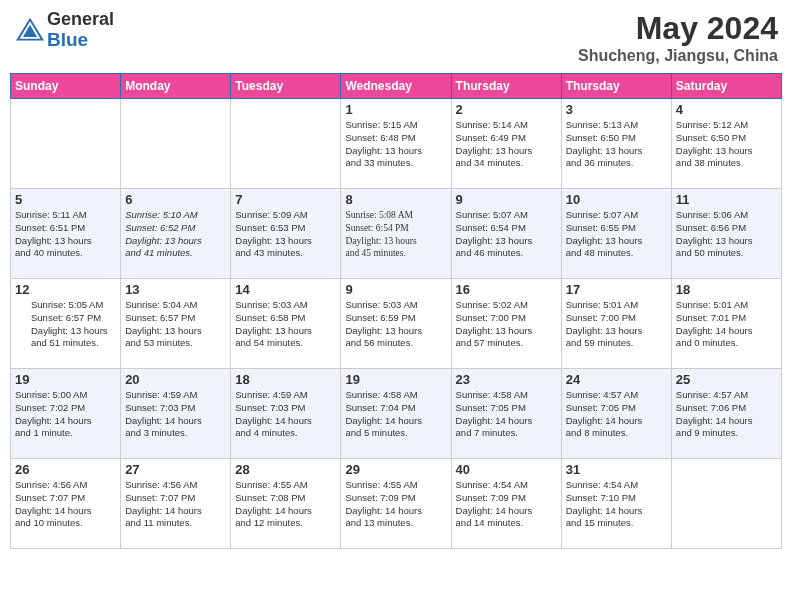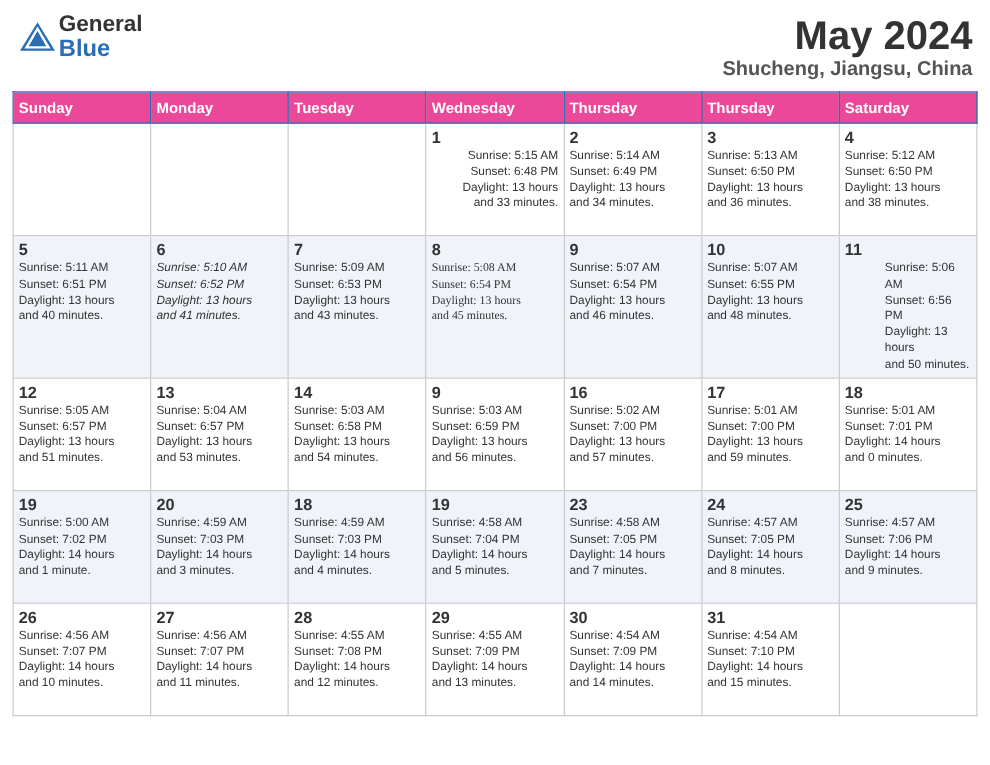--- a/index.html
+++ b/index.html
@@ -133,21 +133,21 @@
       <th>Saturday</th>
     </tr>
   </thead>
   <tbody id="calendar-body">
   <tr class="week-row">
         <td class="empty"></td>
         <td class="empty"></td>
         <td class="empty"></td>
         <td>
           <span class="day-num">1</span>
-          <div class="day-info" style="white-space: pre-line; text-align: right;">Sunrise: 5:15 AM
+          <div class="day-info" style="white-space: pre-line;">Sunrise: 5:15 AM
 Sunset: 6:48 PM
 Daylight: 13 hours
 and 33 minutes.</div>
         </td>
         <td>
           <span class="day-num">2</span>
           <div class="day-info" style="white-space: pre-line;">Sunrise: 5:14 AM
 Sunset: 6:49 PM
 Daylight: 13 hours
 and 34 minutes.</div>
@@ -205,30 +205,30 @@
         </td>
         <td>
           <span class="day-num">10</span>
           <div class="day-info" style="white-space: pre-line;">Sunrise: 5:07 AM
 Sunset: 6:55 PM
 Daylight: 13 hours
 and 48 minutes.</div>
         </td>
         <td>
           <span class="day-num">11</span>
-          <div class="day-info" style="white-space: pre-line; margin-left: 32px;">Sunrise: 5:06 AM
+          <div class="day-info" style="white-space: pre-line;">Sunrise: 5:06 AM
 Sunset: 6:56 PM
 Daylight: 13 hours
 and 50 minutes.</div>
         </td>
       </tr>
       <tr class="week-row">
         <td>
           <span class="day-num">12</span>
-          <div class="day-info" style="white-space: pre-line;">Sunrise: 5:05 AM
+          <div class="day-info" style="white-space: pre-line; margin-left: 16px;">Sunrise: 5:05 AM
 Sunset: 6:57 PM
 Daylight: 13 hours
 and 51 minutes.</div>
         </td>
         <td>
           <span class="day-num">13</span>
           <div class="day-info" style="white-space: pre-line;">Sunrise: 5:04 AM
 Sunset: 6:57 PM
 Daylight: 13 hours
 and 53 minutes.</div>
@@ -343,21 +343,21 @@
 and 12 minutes.</div>
         </td>
         <td>
           <span class="day-num">29</span>
           <div class="day-info" style="white-space: pre-line;">Sunrise: 4:55 AM
 Sunset: 7:09 PM
 Daylight: 14 hours
 and 13 minutes.</div>
         </td>
         <td>
-          <span class="day-num">30</span>
+          <span class="day-num">40</span>
           <div class="day-info" style="white-space: pre-line;">Sunrise: 4:54 AM
 Sunset: 7:09 PM
 Daylight: 14 hours
 and 14 minutes.</div>
         </td>
         <td>
           <span class="day-num">31</span>
           <div class="day-info" style="white-space: pre-line;">Sunrise: 4:54 AM
 Sunset: 7:10 PM
 Daylight: 14 hours

